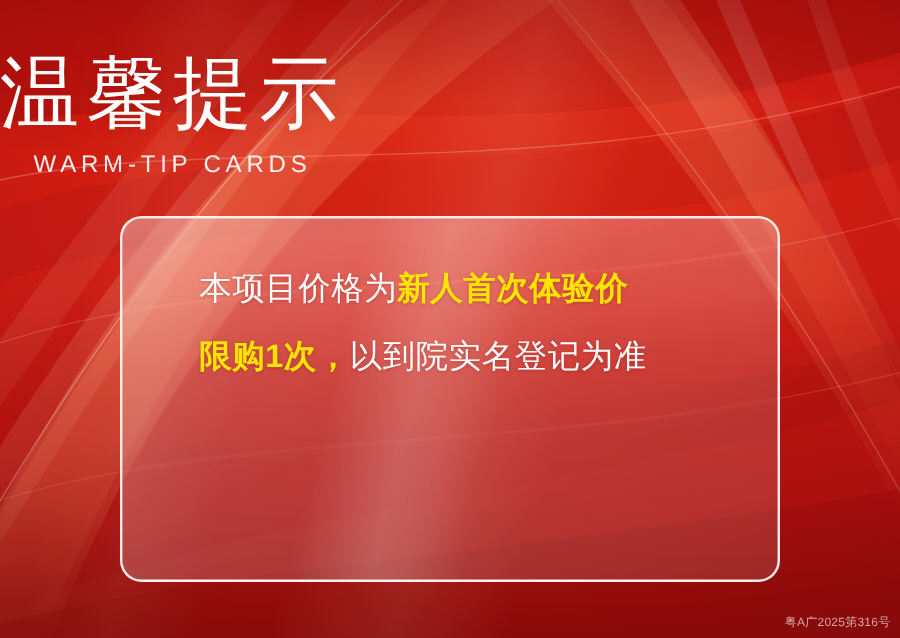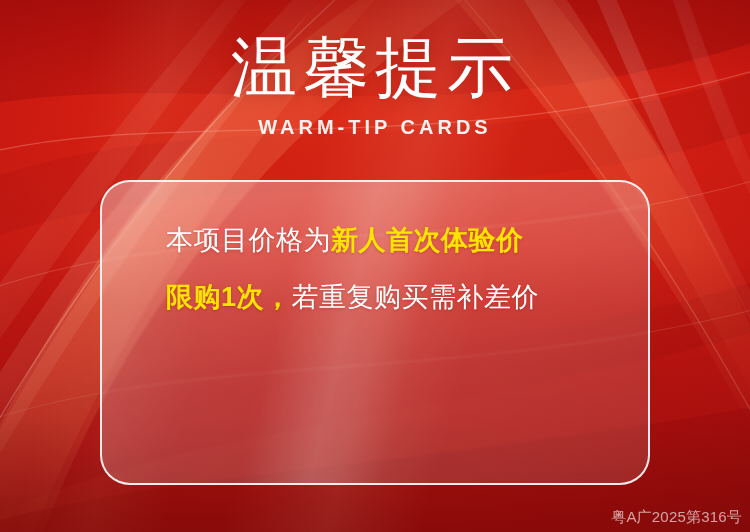--- a/index.html
+++ b/index.html
@@ -53,56 +53,57 @@
   .bg-vignette {
     position: absolute;
     inset: 0;
     background: radial-gradient(125% 105% at 50% 36%, rgba(0,0,0,0) 52%, rgba(90,0,0,0.36) 100%);
     pointer-events: none;
   }
 
   
   .header {
     position: absolute;
-    top: 0; left: 0; right: 0;
-    text-align: center;
+    top: 10px; left: 0; right: 0;
+    text-align: left;
     z-index: 5;
   }
   .main-title {
     margin: 0;
     padding-top: 30px;
     font-size: 66px;
     line-height: 1.14;
     font-weight: 400;
     color: #ffffff;
     letter-spacing: 6px;
     text-shadow: 0 2px 16px rgba(120,0,0,0.35);
     white-space: nowrap;
   }
   .sub-title {
     margin: 0;
     padding-top: 10px;
     font-size: 20px;
     line-height: 1.2;
-    font-weight: 700;
+    font-weight: 400;
     color: rgba(255,255,255,0.92);
     letter-spacing: 4px;
     white-space: nowrap;
+    padding-left: 28px;
   }
 
   
   .card {
     position: absolute;
     left: 100px;
     top: 180px;
     width: 550px;
     height: 305px;
     box-sizing: border-box;
     border: 2px solid rgba(255,255,255,0.90);
-    border-radius: 30px;
+    border-radius: 18px;
     background:
       linear-gradient(145deg, rgba(255,255,255,0.30) 0%, rgba(255,255,255,0.18) 45%, rgba(255,245,240,0.12) 100%);
     backdrop-filter: blur(1px);
     overflow: hidden;
     z-index: 6;
   }
   .card-inner-sheen {
     position: absolute;
     inset: 0;
     background:
@@ -128,21 +129,21 @@
   .hl {
     color: #ffe400;
     font-weight: 700;
   }
 
   
   .footer-license {
     position: absolute;
     right: 8px;
     bottom: 6px;
-    font-size: 15px;
+    font-size: 10px;
     line-height: 1.2;
     color: rgba(255,255,255,0.62);
     letter-spacing: 0.2px;
     white-space: nowrap;
     z-index: 7;
     text-align: center;
   }
 </style>
 </head>
 <body>
@@ -209,19 +210,19 @@
 
   <div class="header">
     <h1 class="main-title">温馨提示</h1>
     <div class="sub-title">WARM-TIP CARDS</div>
   </div>
 
   <div class="card">
     <div class="card-inner-sheen"></div>
     <div class="card-body" id="card-body">
         <div class="tip-line"><span>本项目价格为</span><span class="hl">新人首次体验价</span></div>
-        <div class="tip-line"><span class="hl">限购1次，</span><span>若重复购买需补差价</span></div>
+        <div class="tip-line"><span class="hl">限购1次，</span><span>以到院实名登记为准</span></div>
       </div>
   </div>
 
   <div class="footer-license">粤A广2025第316号</div>
 
 </div>
 
 </body></html>

